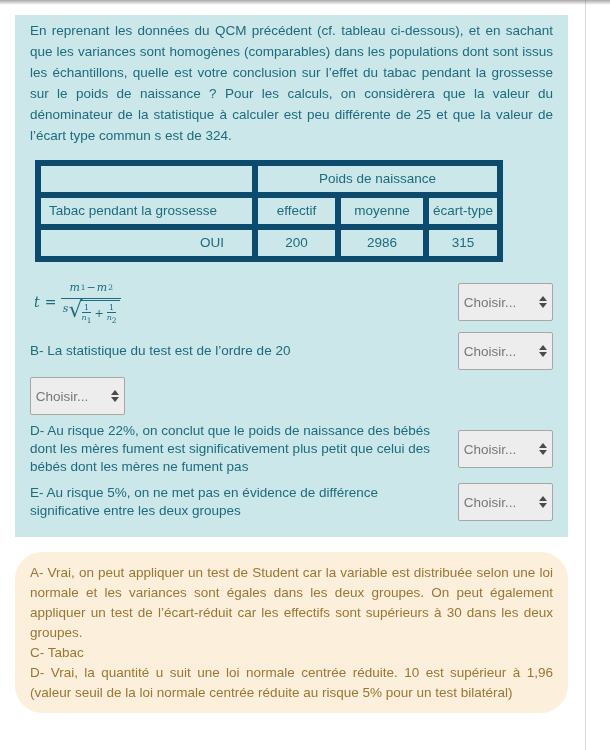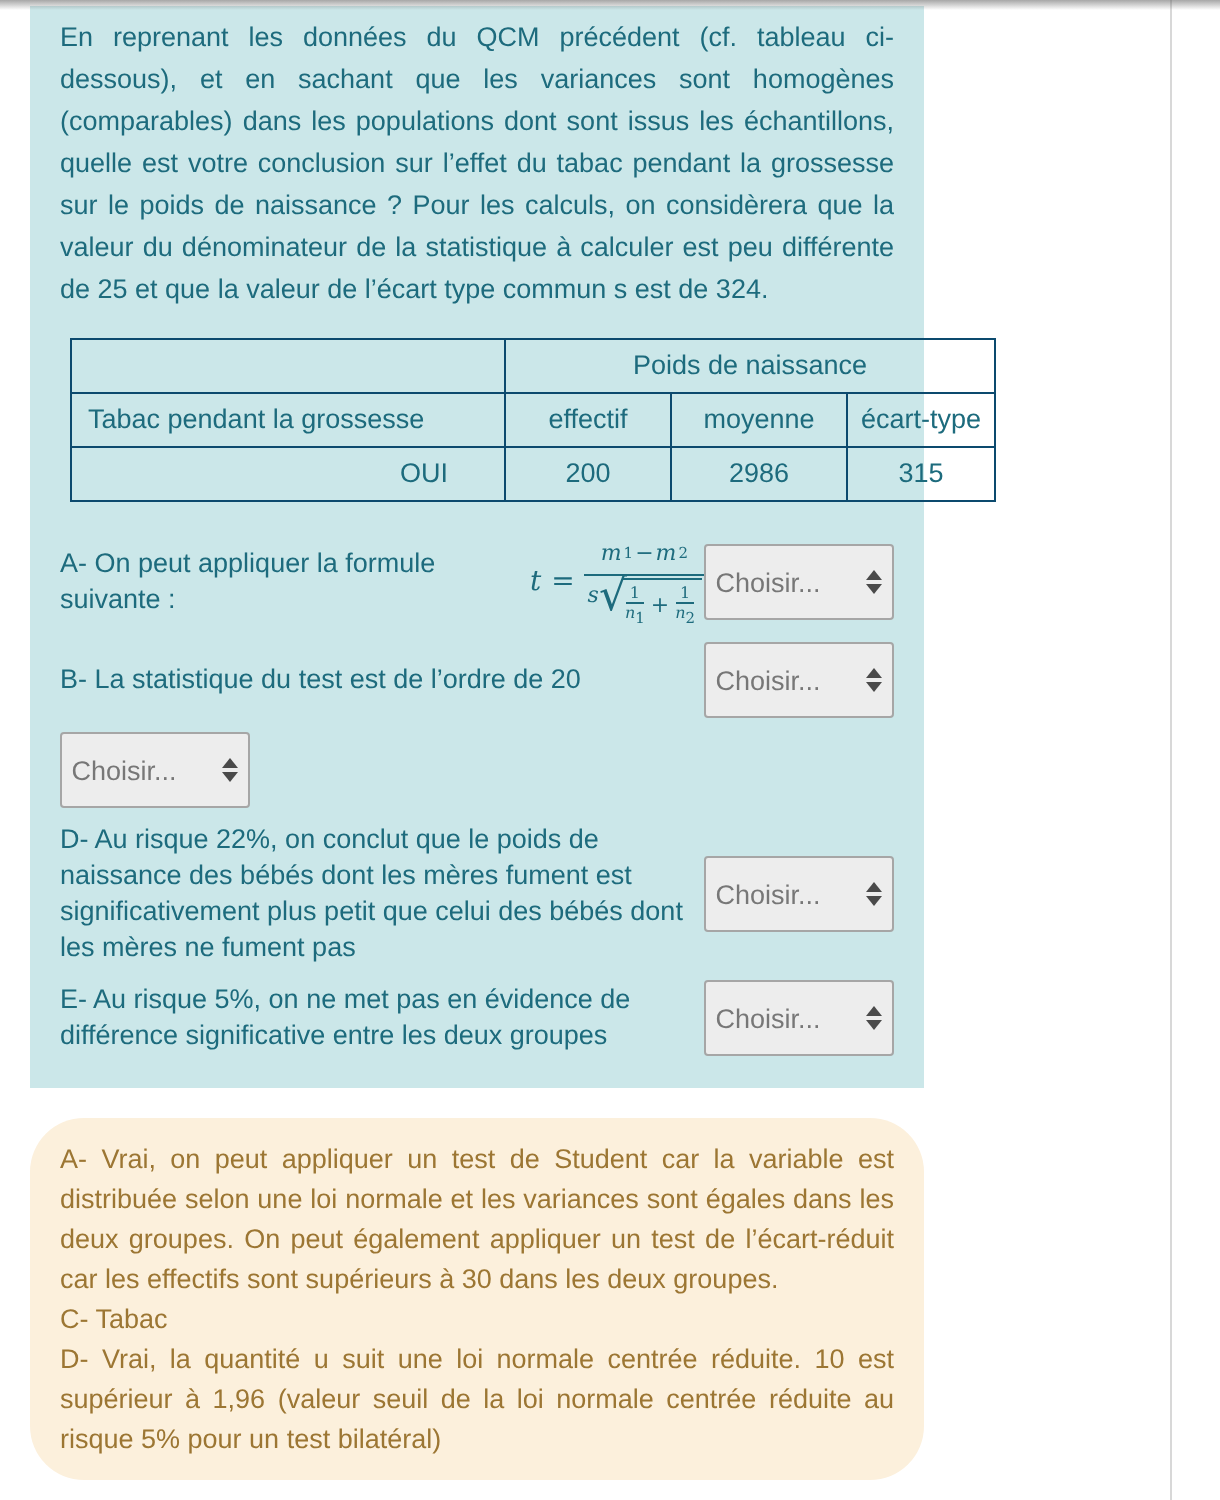--- a/index.html
+++ b/index.html
@@ -12,21 +12,21 @@
   }
   .top-shade {
     position: absolute; top: 0; left: 0; width: 610px; height: 5px;
     background: linear-gradient(rgba(95,95,95,.55), rgba(120,120,120,0));
     z-index: 5;
   }
   .page-divider {
     position: absolute; top: 0; left: 585px; width: 1px; height: 750px;
     background: #d8d8d8;
   }
-  .content { position: absolute; left: 15px; top: 3px; width: 447px; }
+  .content { position: absolute; left: 15px; top: 15px; width: 553px; }
 
   
   .question-panel {
     background: #cbe7e9;
     padding: 5px 15px 16px 15px;
   }
   .question-text {
     color: #1d6b7d;
     font-size: 13.5px;
     line-height: 21px;
@@ -36,21 +36,21 @@
   
   table.qcm-table {
     border-collapse: collapse;
     margin: 14px 0 0 5px;
     table-layout: fixed;
     width: 462px;
     color: #1d6b7d;
     font-size: 13.5px;
   }
   .qcm-table td {
-    border: 1px solid #0c4a6e;
+    border: 6px solid #0c4a6e;
     padding: 3px 4px;
     text-align: center;
     vertical-align: top;
     line-height: 20px;
   }
   .qcm-table td.corner { }
   .qcm-table td.rowhead { text-align: left; padding-left: 8px; }
   .qcm-table td.rowlabel { text-align: right; padding-right: 28px; }
   .qcm-table col.c1 { width: 217px; }
   .qcm-table col.c2 { width: 83px; }
@@ -188,21 +188,20 @@
         <td>2986</td>
         <td>315</td>
       </tr>
     </tbody>
       </table>
 
     <div class="statements">
 
       <div class="stmt-row">
         <div class="stmt-text stmt-text-flex">
-          <span>A- On peut appliquer la formule suivante : </span>
           <span class="math">
             <span class="mi t-lhs">t</span>
             <span class="mo t-lhs">=</span>
             <span class="frac">
               <span class="fnum">
                 <span class="mi">m</span>
                   <sub>1</sub>
                 <span class="mo">−</span>
                 <span class="mi">m</span>
                   <sub>2</sub>

